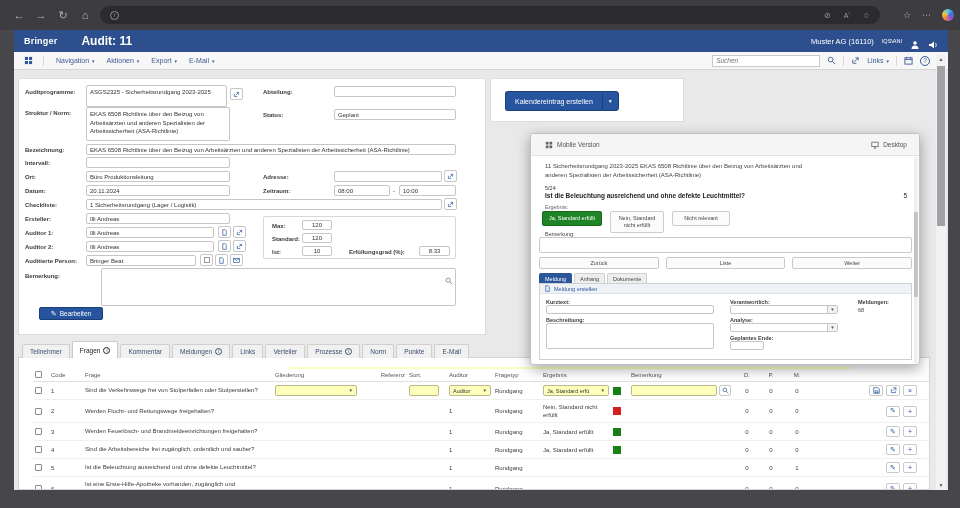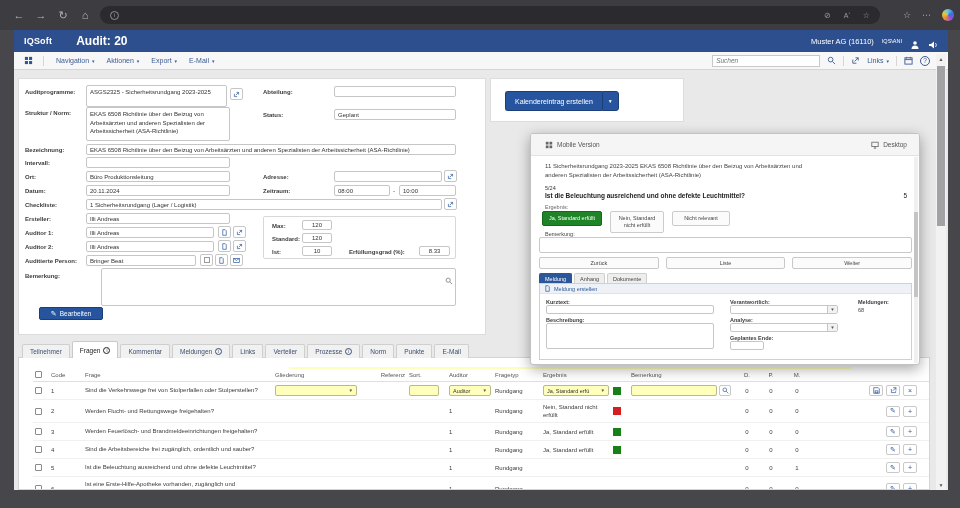--- a/index.html
+++ b/index.html
@@ -147,22 +147,22 @@
   <div class="bar-right">
     <span>☆</span>
     <span>⋯</span>
     <span class="copilot"></span>
   </div>
 </div>
 
 <div class="app">
 
   <div class="app-header">
-    <span class="brand">IQSoft</span>
-    <span class="title">Audit: 20</span>
+    <span class="brand">Bringer</span>
+    <span class="title">Audit: 11</span>
     <span class="header-right">
       <span class="account">Muster AG (16110)</span>
       <span class="usertag">IQS\ANI</span>
       <span class="hicon"><svg viewBox="0 0 10 10">
             <circle cx="5" cy="3" r="1.8" fill="currentColor"></circle>
             <path d="M1.5 9a3.5 3.5 0 017 0z" fill="currentColor"></path>
           </svg></span>
       <span class="hicon"><svg viewBox="0 0 10 10">
             <path d="M1 4h2l3-2.5v7L3 6H1z" fill="currentColor"></path>
             <path d="M7.5 3a3 3 0 010 4" fill="none" stroke="currentColor" stroke-width="0.8"></path>

